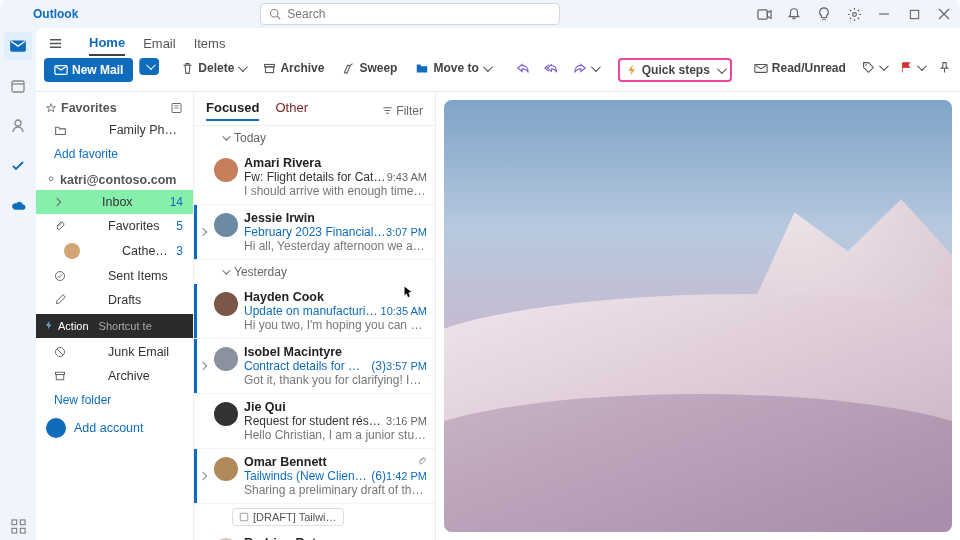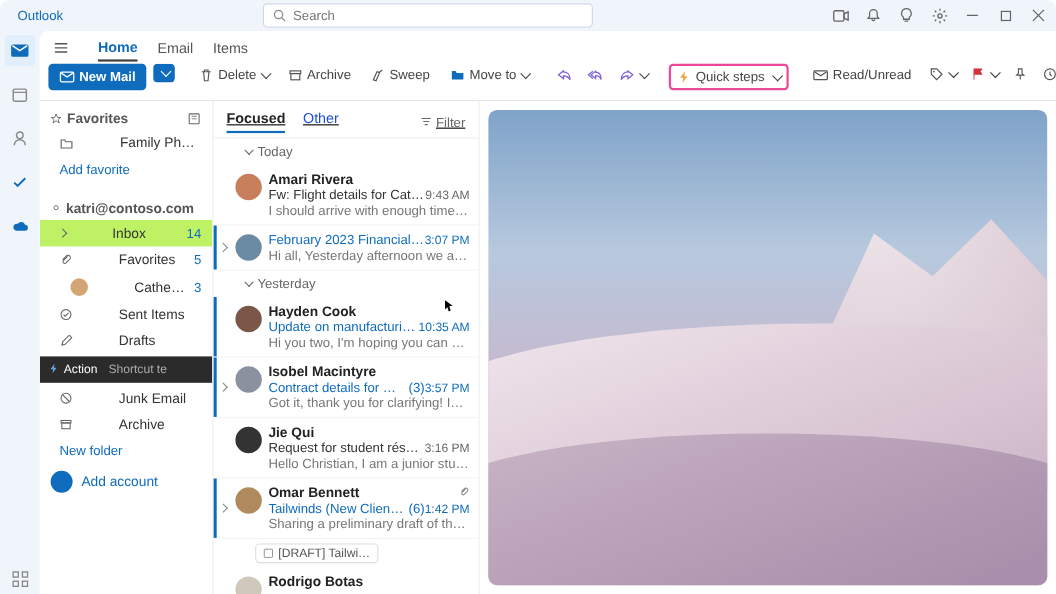--- a/index.html
+++ b/index.html
@@ -1,61 +1,61 @@
 <!DOCTYPE html>
 <html><head>
 <meta charset="utf-8">
 <style>
 * { margin: 0; padding: 0; box-sizing: border-box; font-family: 'Segoe UI', sans-serif; }
 html, body { width: 960px; height: 540px; overflow: hidden; background: #fff; }
 .app { width: 960px; height: 540px; display: flex; flex-direction: column; background: #f0f4fb; border-radius: 8px; }
 .titlebar { height: 28px; display: flex; align-items: center; padding: 0 8px; font-size: 12px; color: #0f6cbd; }
-.titlebar .app-title { margin-left: 8px; font-weight: 400; }
+.titlebar .app-title { margin-left: 25px; font-weight: 700; }
 .titlebar .search { margin-left: 182px; width: 300px; height: 22px; background: #fff; border: 1px solid #d0d7e5; border-radius: 4px; display: flex; align-items: center; padding: 0 8px; color: #767676; font-size: 12px; }
 .titlebar .search svg { margin-right: 6px; }
 .titlebar .spacer { flex: 1; }
 .titlebar .win-icons { display: flex; gap: 14px; align-items: center; color: #666; }
 .titlebar .win-icons > span { width: 16px; height: 16px; display: flex; align-items: center; justify-content: center; cursor: pointer; }
 
 .main-row { flex: 1; display: flex; overflow: hidden; }
 .rail { width: 36px; background: #f0f4fb; display: flex; flex-direction: column; align-items: center; padding-top: 4px; gap: 12px; color: #666; }
 .rail .rail-item { width: 28px; height: 28px; display: flex; align-items: center; justify-content: center; border-radius: 4px; cursor: pointer; }
 .rail .rail-item.active { background: #e1eefb; color: #0f6cbd; }
 
 .content { flex: 1; background: #fff; border-radius: 8px 0 0 0; display: flex; flex-direction: column; overflow: hidden; margin: 0; }
 .tabs { height: 30px; display: flex; align-items: center; padding-left: 12px; gap: 18px; font-size: 13px; color: #555; border-bottom: none; }
 .tabs .tab { cursor: pointer; padding: 4px 0; }
 .tabs .tab.active { color: #0f6cbd; border-bottom: 2px solid #404040; font-weight: 600; }
 .tabs .hamburger { margin-right: 8px; cursor: pointer; color: #555; }
 
 .ribbon { height: 34px; display: flex; align-items: flex-start; padding: 0 8px; gap: 6px; border-bottom: 1px solid #e6e6e6; font-size: 12px; color: #444; }
-.ribbon .btn { display: flex; align-items: center; gap: 4px; padding: 3px 6px; border-radius: 4px; cursor: pointer; white-space: nowrap; }
+.ribbon .btn { display: flex; align-items: center; gap: 4px; padding: 3px 6px; border-radius: 4px; cursor: pointer; white-space: nowrap; font-weight: bold; }
 .ribbon .new-mail { background: #0f6cbd; color: #fff; font-weight: 600; padding: 5px 10px; }
 .ribbon .new-mail-split { background: #0f6cbd; color: #fff; padding: 5px 6px; border-left: 1px solid rgba(255,255,255,0.3); }
 .ribbon .sep { width: 1px; height: 20px; background: #e0e0e0; margin: 0 2px; }
 .ribbon .icon-only { padding: 3px 4px; }
 
 .body-row { flex: 1; display: flex; overflow: hidden; }
 .folders { width: 158px; border-right: 1px solid #eee; padding: 6px 0; font-size: 12.5px; color: #333; overflow: hidden; }
 .folders .section-header { display: flex; align-items: center; padding: 3px 10px; color: #555; cursor: pointer; }
 .folders .section-header b { font-weight: 600; flex: 1; }
 .folders .folder-item { display: flex; align-items: center; padding: 5px 10px 5px 18px; cursor: pointer; gap: 6px; }
-.folders .folder-item.selected { background: #bef264; }
+.folders .folder-item.selected { background: #86efac; }
 .folders .folder-item .label { flex: 1; overflow: hidden; text-overflow: ellipsis; white-space: nowrap; margin-left: 36px; }
 .folders .folder-item .count { color: #0f6cbd; font-size: 12px; }
 .folders .link { color: #0f6cbd; padding: 5px 10px 5px 18px; cursor: pointer; font-size: 12px; }
 .folders .context-bar { background: #2b2b2b; color: #fff; height: 24px; display: flex; align-items: center; font-size: 11px; padding: 0 8px; gap: 10px; margin: 2px 0; }
 .folders .context-bar .ctx-item { display: flex; gap: 4px; }
 .folders .add-account { display: flex; align-items: center; gap: 8px; padding: 6px 10px; color: #0f6cbd; cursor: pointer; font-size: 12.5px; }
 .folders .add-account .avatar-blank { width: 20px; height: 20px; border-radius: 50%; background: #0f6cbd; position: relative; }
 
 .msglist { width: 242px; border-right: 1px solid #eee; display: flex; flex-direction: column; font-size: 12.5px; overflow: hidden; }
-.msglist .list-header { display: flex; align-items: center; padding: 8px 12px 4px; border-bottom: 1px solid #eee; text-decoration: underline; }
+.msglist .list-header { display: flex; align-items: center; padding: 8px 12px 4px; border-bottom: 1px solid #eee; }
 .msglist .list-header .pivot { display: flex; gap: 16px; font-size: 13px; }
-.msglist .list-header .pivot .p { cursor: pointer; color: #1d4ed8; padding-bottom: 4px; }
+.msglist .list-header .pivot .p { cursor: pointer; color: #7f1d1d; padding-bottom: 4px; }
 .msglist .list-header .pivot .p.active { color: #222; font-weight: 600; border-bottom: 2px solid #0f6cbd; }
 .msglist .list-header .filter { margin-left: auto; color: #666; font-size: 12px; cursor: pointer; display: flex; align-items: center; gap: 3px; }
 .msglist .group-label { padding: 5px 10px 5px 28px; color: #666; font-size: 12px; display: flex; align-items: center; gap: 6px; cursor: pointer; }
 .msglist .msg { display: flex; padding: 6px 8px 6px 4px; border-bottom: 1px solid #f3f3f3; cursor: pointer; position: relative; gap: 6px; }
 .msglist .msg.unread::before { content: ''; position: absolute; left: 0; top: 0; bottom: 0; width: 3px; background: #0f6cbd; }
 .msglist .msg .chev { width: 10px; display: flex; align-items: center; justify-content: center; color: #888; font-size: 9px; }
 .msglist .msg .avatar { width: 24px; height: 24px; border-radius: 50%; background: #999; flex-shrink: 0; margin-top: 2px; }
 .msglist .msg .col { flex: 1; overflow: hidden; }
 .msglist .msg .row1 { display: flex; align-items: baseline; }
 .msglist .msg .sender { font-weight: 600; color: #222; font-size: 12.5px; flex: 1; }
@@ -313,21 +313,21 @@
               </svg>
           </div>
           <div class="folder-item">
             <svg width="13" height="13" viewBox="0 0 16 16">
                 <path d="M2 4h4l1 2h7v7H2z" fill="none" stroke="#666" stroke-width="1.3"></path>
               </svg>
             <span class="label">Family Photos</span>
           </div>
           <div class="link">Add favorite</div>
 
-          <div class="section-header" style="margin-top:14px">
+          <div class="section-header" style="margin-top:4px">
             <svg width="10" height="10" viewBox="0 0 16 16" style="margin-right:4px">
                 <circle cx="8" cy="6" r="3" fill="none" stroke="#666" stroke-width="1.3"></circle>
               </svg>
             <b>katri@contoso.com</b>
           </div>
           <div class="folder-item selected">
             <span class="chevron right" style="color:#666;width:6px;height:6px"></span>
             <span class="label">Inbox</span>
             <span class="count">14</span>
           </div>
@@ -417,20 +417,23 @@
                     <span class="time">9:43 AM</span>
                   </div>
                   <div class="preview">I should arrive with enough time to attend…</div>
                 </div>
               </div><div class="msg unread">
                 <div class="chev">
                   <span class="chevron right" style="width:6px;height:6px;color:#888"></span>
                 </div>
                 <div class="avatar" style="background:#6b8ba4"></div>
                 <div class="col">
+                  <div class="row1">
+                    <span class="sender">Jessie Irwin</span>
+                  </div>
                   <div class="row2">
                     <span class="subject">February 2023 Financial Results</span>
                     <span class="time">3:07 PM</span>
                   </div>
                   <div class="preview">Hi all, Yesterday afternoon we announced…</div>
                 </div>
               </div><div class="group-label">
                 <span class="chevron down" style="width:6px;height:6px"></span>
                 <span>Yesterday</span>
               </div><div class="msg unread">

